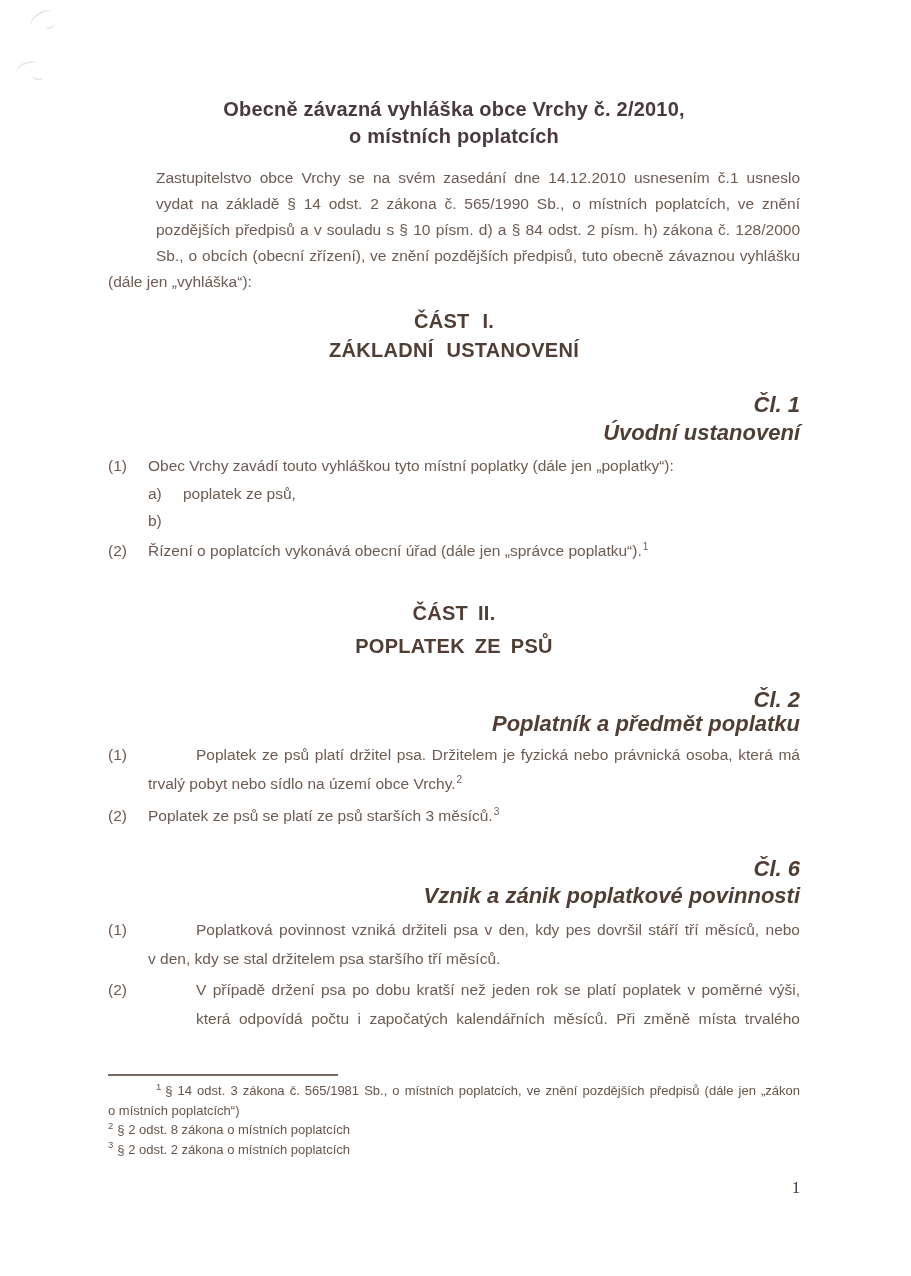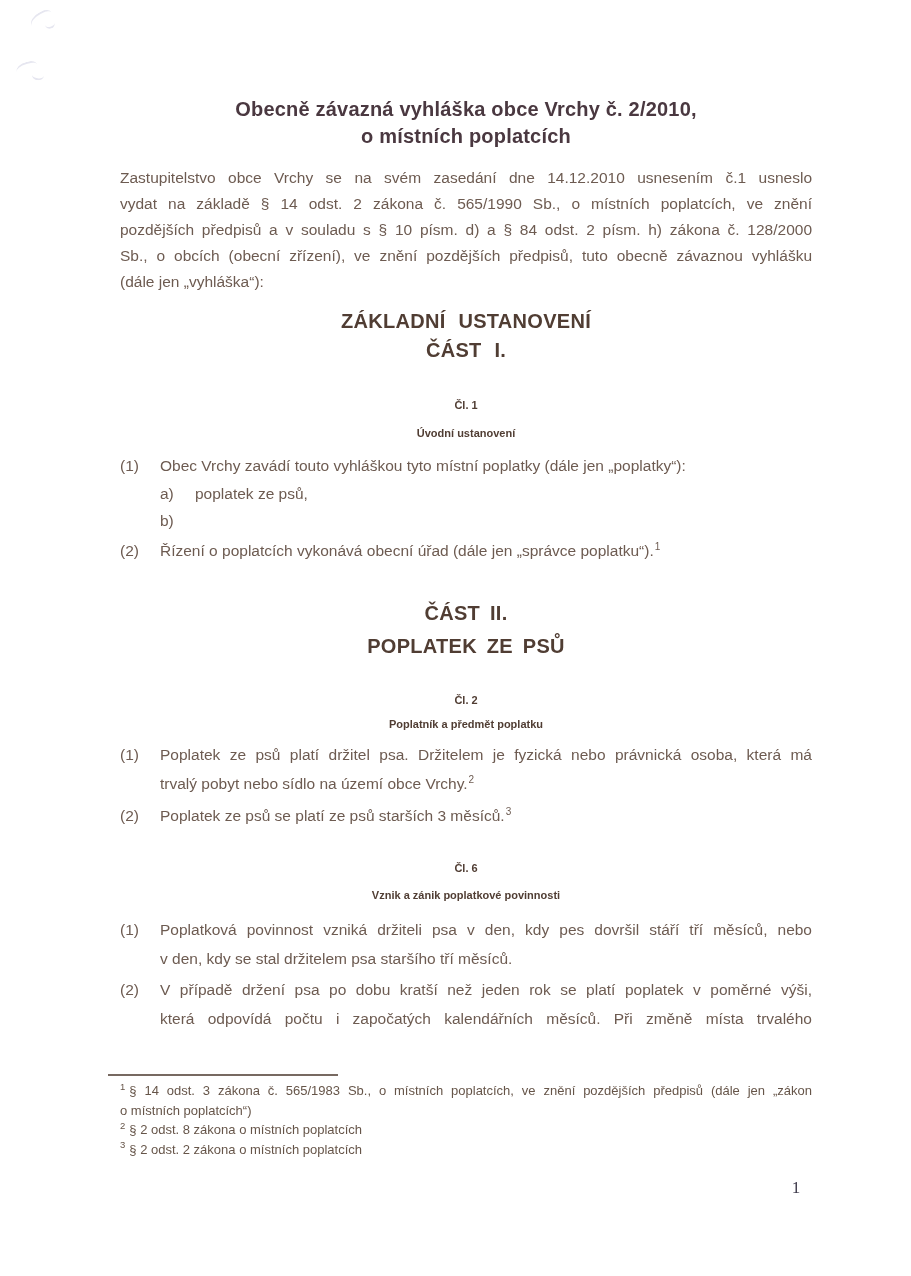--- a/index.html
+++ b/index.html
@@ -14,50 +14,51 @@
   }
   * { box-sizing: border-box; margin: 0; padding: 0; }
   html, body { width: 911px; height: 1276px; }
   body {
     background: var(--paper);
     font-family: "Liberation Sans", sans-serif;
     position: relative;
     overflow: hidden;
     color: var(--body-col);
   }
-  .blk { position: absolute; left: 120px; width: 692px; }
+  .blk { position: absolute; left: 108px; width: 692px; }
   .doc-title {
     top: 96px;
     text-align: center;
     font-weight: bold;
     font-size: 20px;
     line-height: 27px;
     color: var(--title-col);
     letter-spacing: 0.2px;
   }
   .doc-title .tline { display: block; }
   .bodytext { font-size: 15.5px; color: var(--body-col); }
   .intro { top: 165px; line-height: 26px; }
   .line { display: block; }
-  .just { text-align: justify; text-align-last: justify; }
+  .just { text-align: justify; text-align-last: justify; margin-left: 48px; }
   .part-head {
     text-align: center;
     font-weight: bold;
     font-size: 20px;
     color: var(--heading-col);
     letter-spacing: 0.3px;
   }
   .part-head .ph-line { display: block; }
   .p1 { top: 307px; line-height: 29px; word-spacing: 7px; }
   .p2 { top: 597px; line-height: 33px; word-spacing: 4px; }
   .art-head {
-    text-align: center;
+    text-align: right;
     font-weight: bold;
-    font-size: 11px;
+    font-size: 22px;
     color: var(--heading-col);
+    font-style: italic;
   }
   .a1 { top: 391px; line-height: 28px; }
   .a2 { top: 688px; line-height: 24px; }
   .a3 { top: 855px; line-height: 27px; }
   .art-head .ah-line { display: block; }
   .item { display: flex; line-height: 27px; }
   .marker { flex: 0 0 40px; }
   .itext { flex: 1 1 auto; min-width: 0; }
   .i-c1-1 { top: 452px; }
   .subitems { top: 481px; padding-left: 40px; line-height: 26.5px; }
@@ -138,22 +139,22 @@
 
   <div class="blk bodytext intro">
     <span class="line just">Zastupitelstvo obce Vrchy se na svém zasedání dne 14.12.2010 usnesením č.1 usneslo</span>
     <span class="line just">vydat na základě § 14 odst. 2 zákona č. 565/1990 Sb., o místních poplatcích, ve znění</span>
     <span class="line just">pozdějších předpisů a v souladu s § 10 písm. d) a § 84 odst. 2 písm. h) zákona č. 128/2000</span>
     <span class="line just">Sb., o obcích (obecní zřízení), ve znění pozdějších předpisů, tuto obecně závaznou vyhlášku</span>
     <span class="line">(dále jen „vyhláška“):</span>
   </div>
 
   <div class="blk part-head p1">
+    <span class="ph-line">ČÁST I.</span>
     <span class="ph-line">ZÁKLADNÍ USTANOVENÍ</span>
-    <span class="ph-line">ČÁST I.</span>
   </div>
 
   <div class="blk art-head a1">
     <span class="ah-line">Čl. 1</span>
     <span class="ah-line">Úvodní ustanovení</span>
   </div>
 
   <div class="blk bodytext item i-c1-1">
     <span class="marker">(1)</span>
     <div class="itext">
@@ -221,21 +222,21 @@
     <div class="itext">
       <span class="line just">V případě držení psa po dobu kratší než jeden rok se platí poplatek v poměrné výši,</span>
       <span class="line just">která odpovídá počtu i započatých kalendářních měsíců. Při změně místa trvalého</span>
     </div>
   </div>
 
   <div class="fn-rule"></div>
 
   <div class="blk footnotes">
     <div class="fn-line just">
-      <sup>1</sup><span>§ 14 odst. 3 zákona č. 565/1983 Sb., o místních poplatcích, ve znění pozdějších předpisů (dále jen „zákon</span>
+      <sup>1</sup><span>§ 14 odst. 3 zákona č. 565/1981 Sb., o místních poplatcích, ve znění pozdějších předpisů (dále jen „zákon</span>
     </div>
     <div class="fn-line">
       <span>o místních poplatcích“)</span>
     </div>
     <div class="fn-line">
       <sup>2</sup><span>§ 2 odst. 8 zákona o místních poplatcích</span>
     </div>
     <div class="fn-line">
       <sup>3</sup><span>§ 2 odst. 2 zákona o místních poplatcích</span>
     </div>

